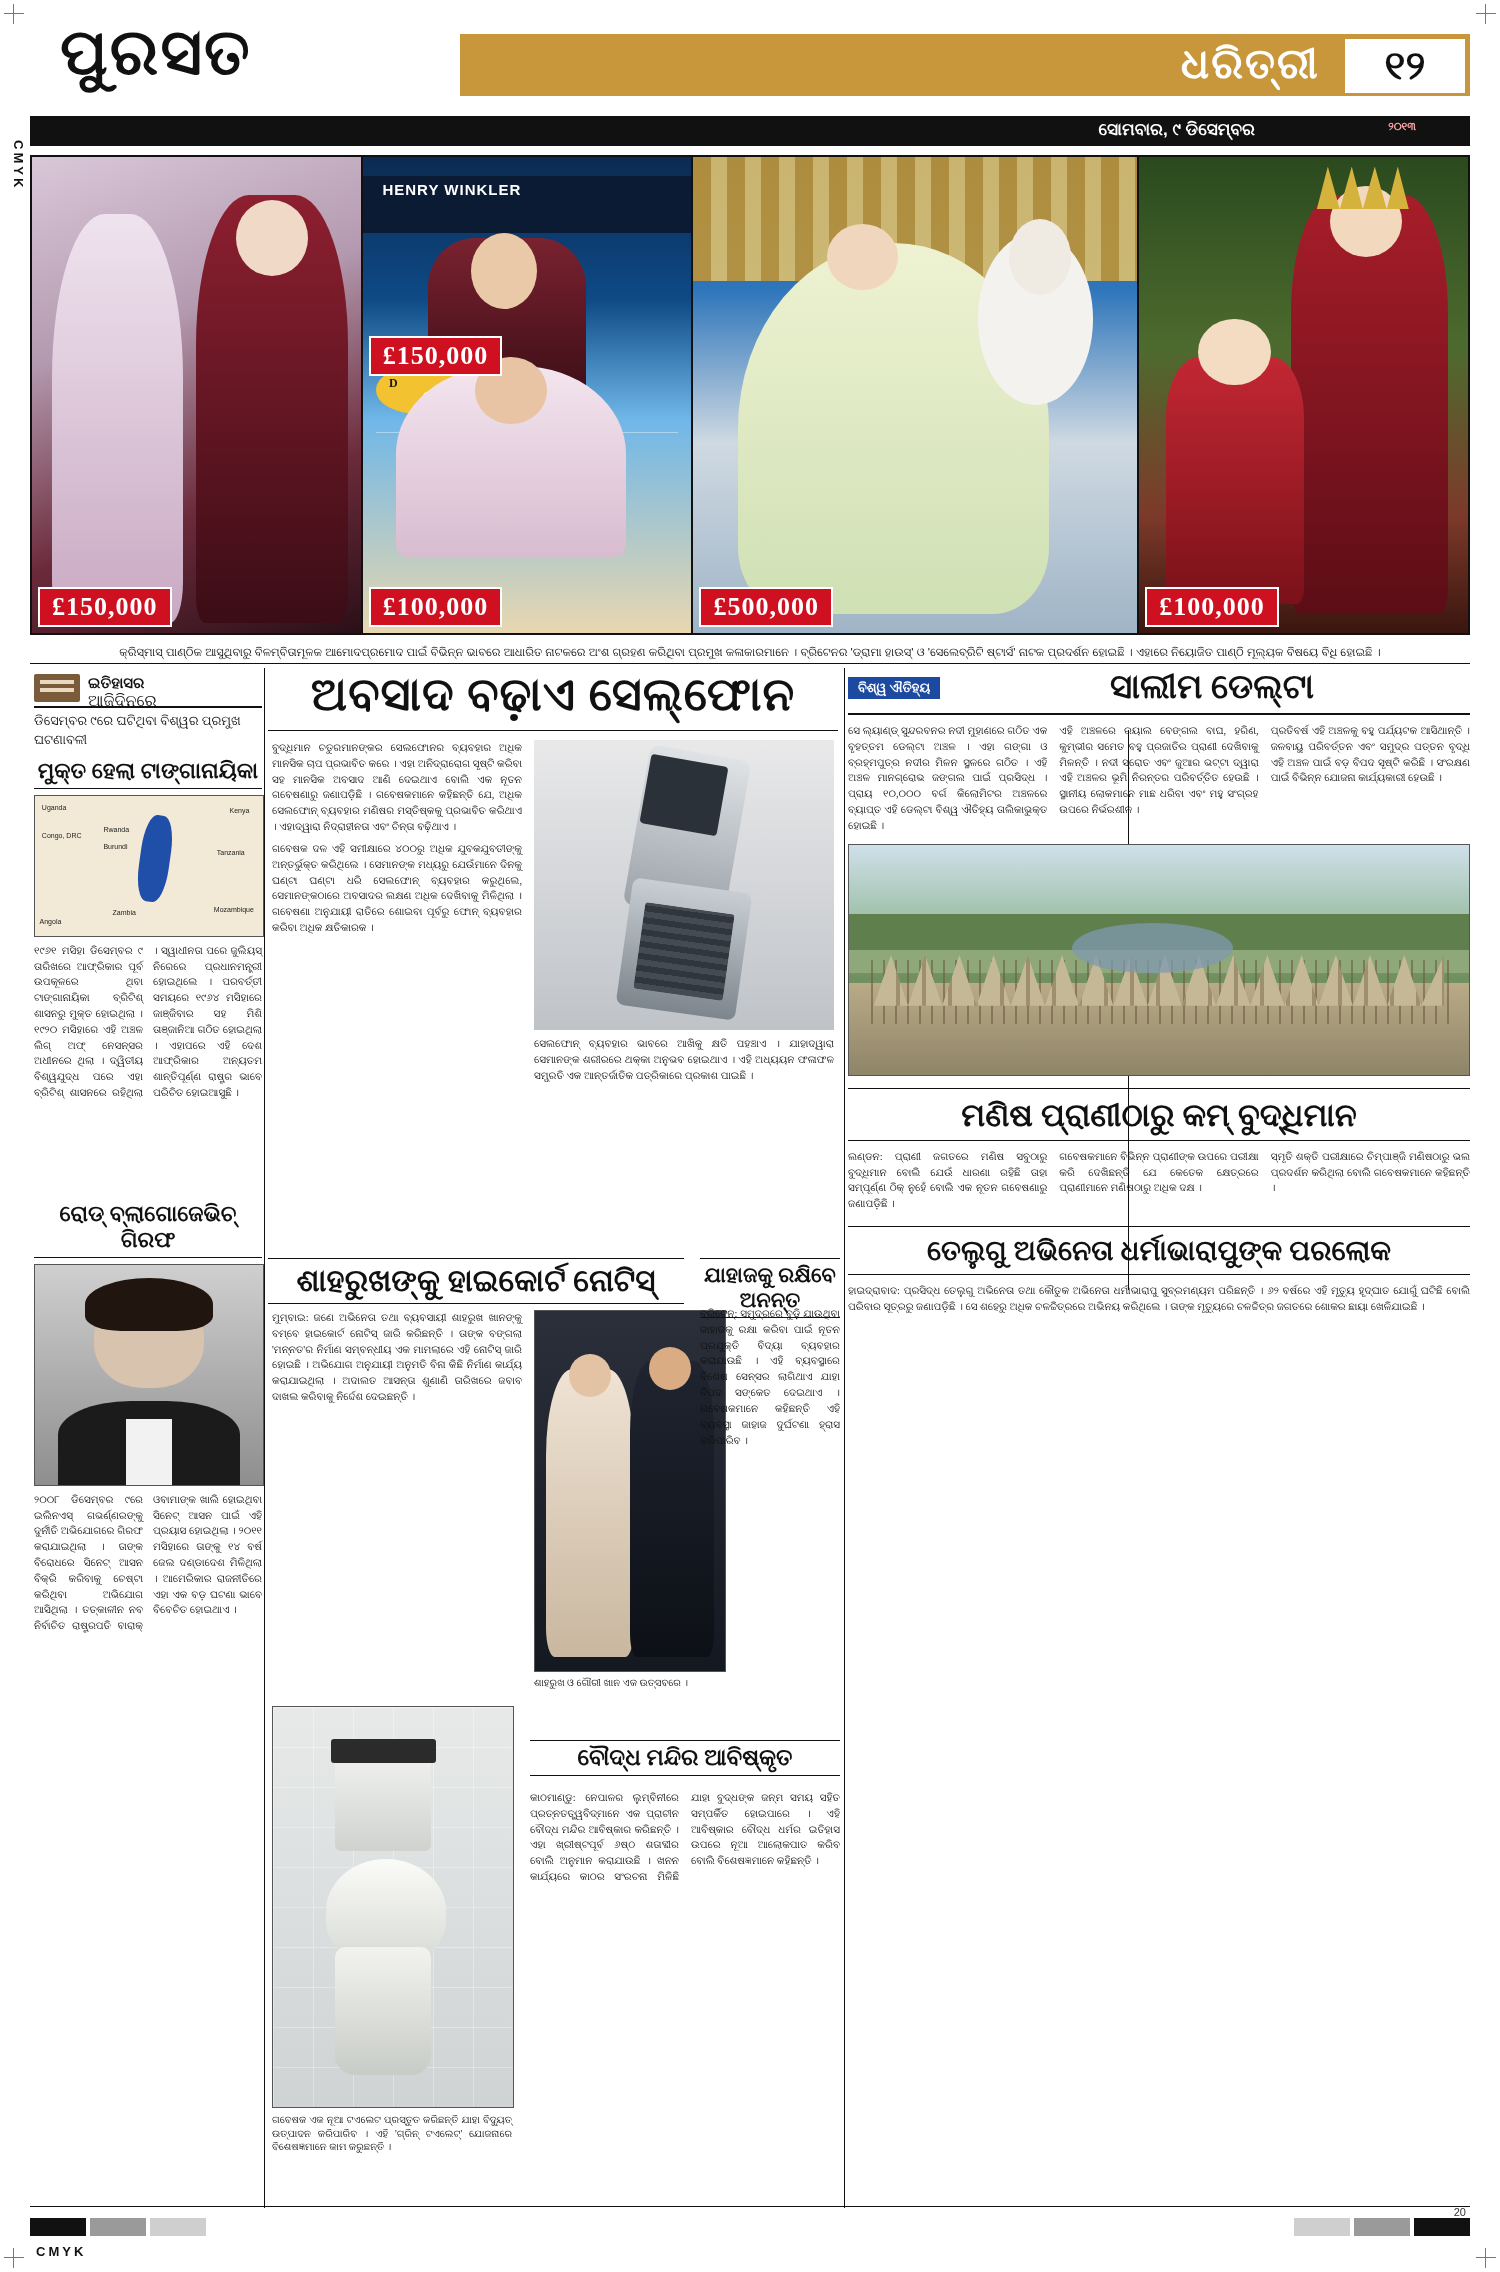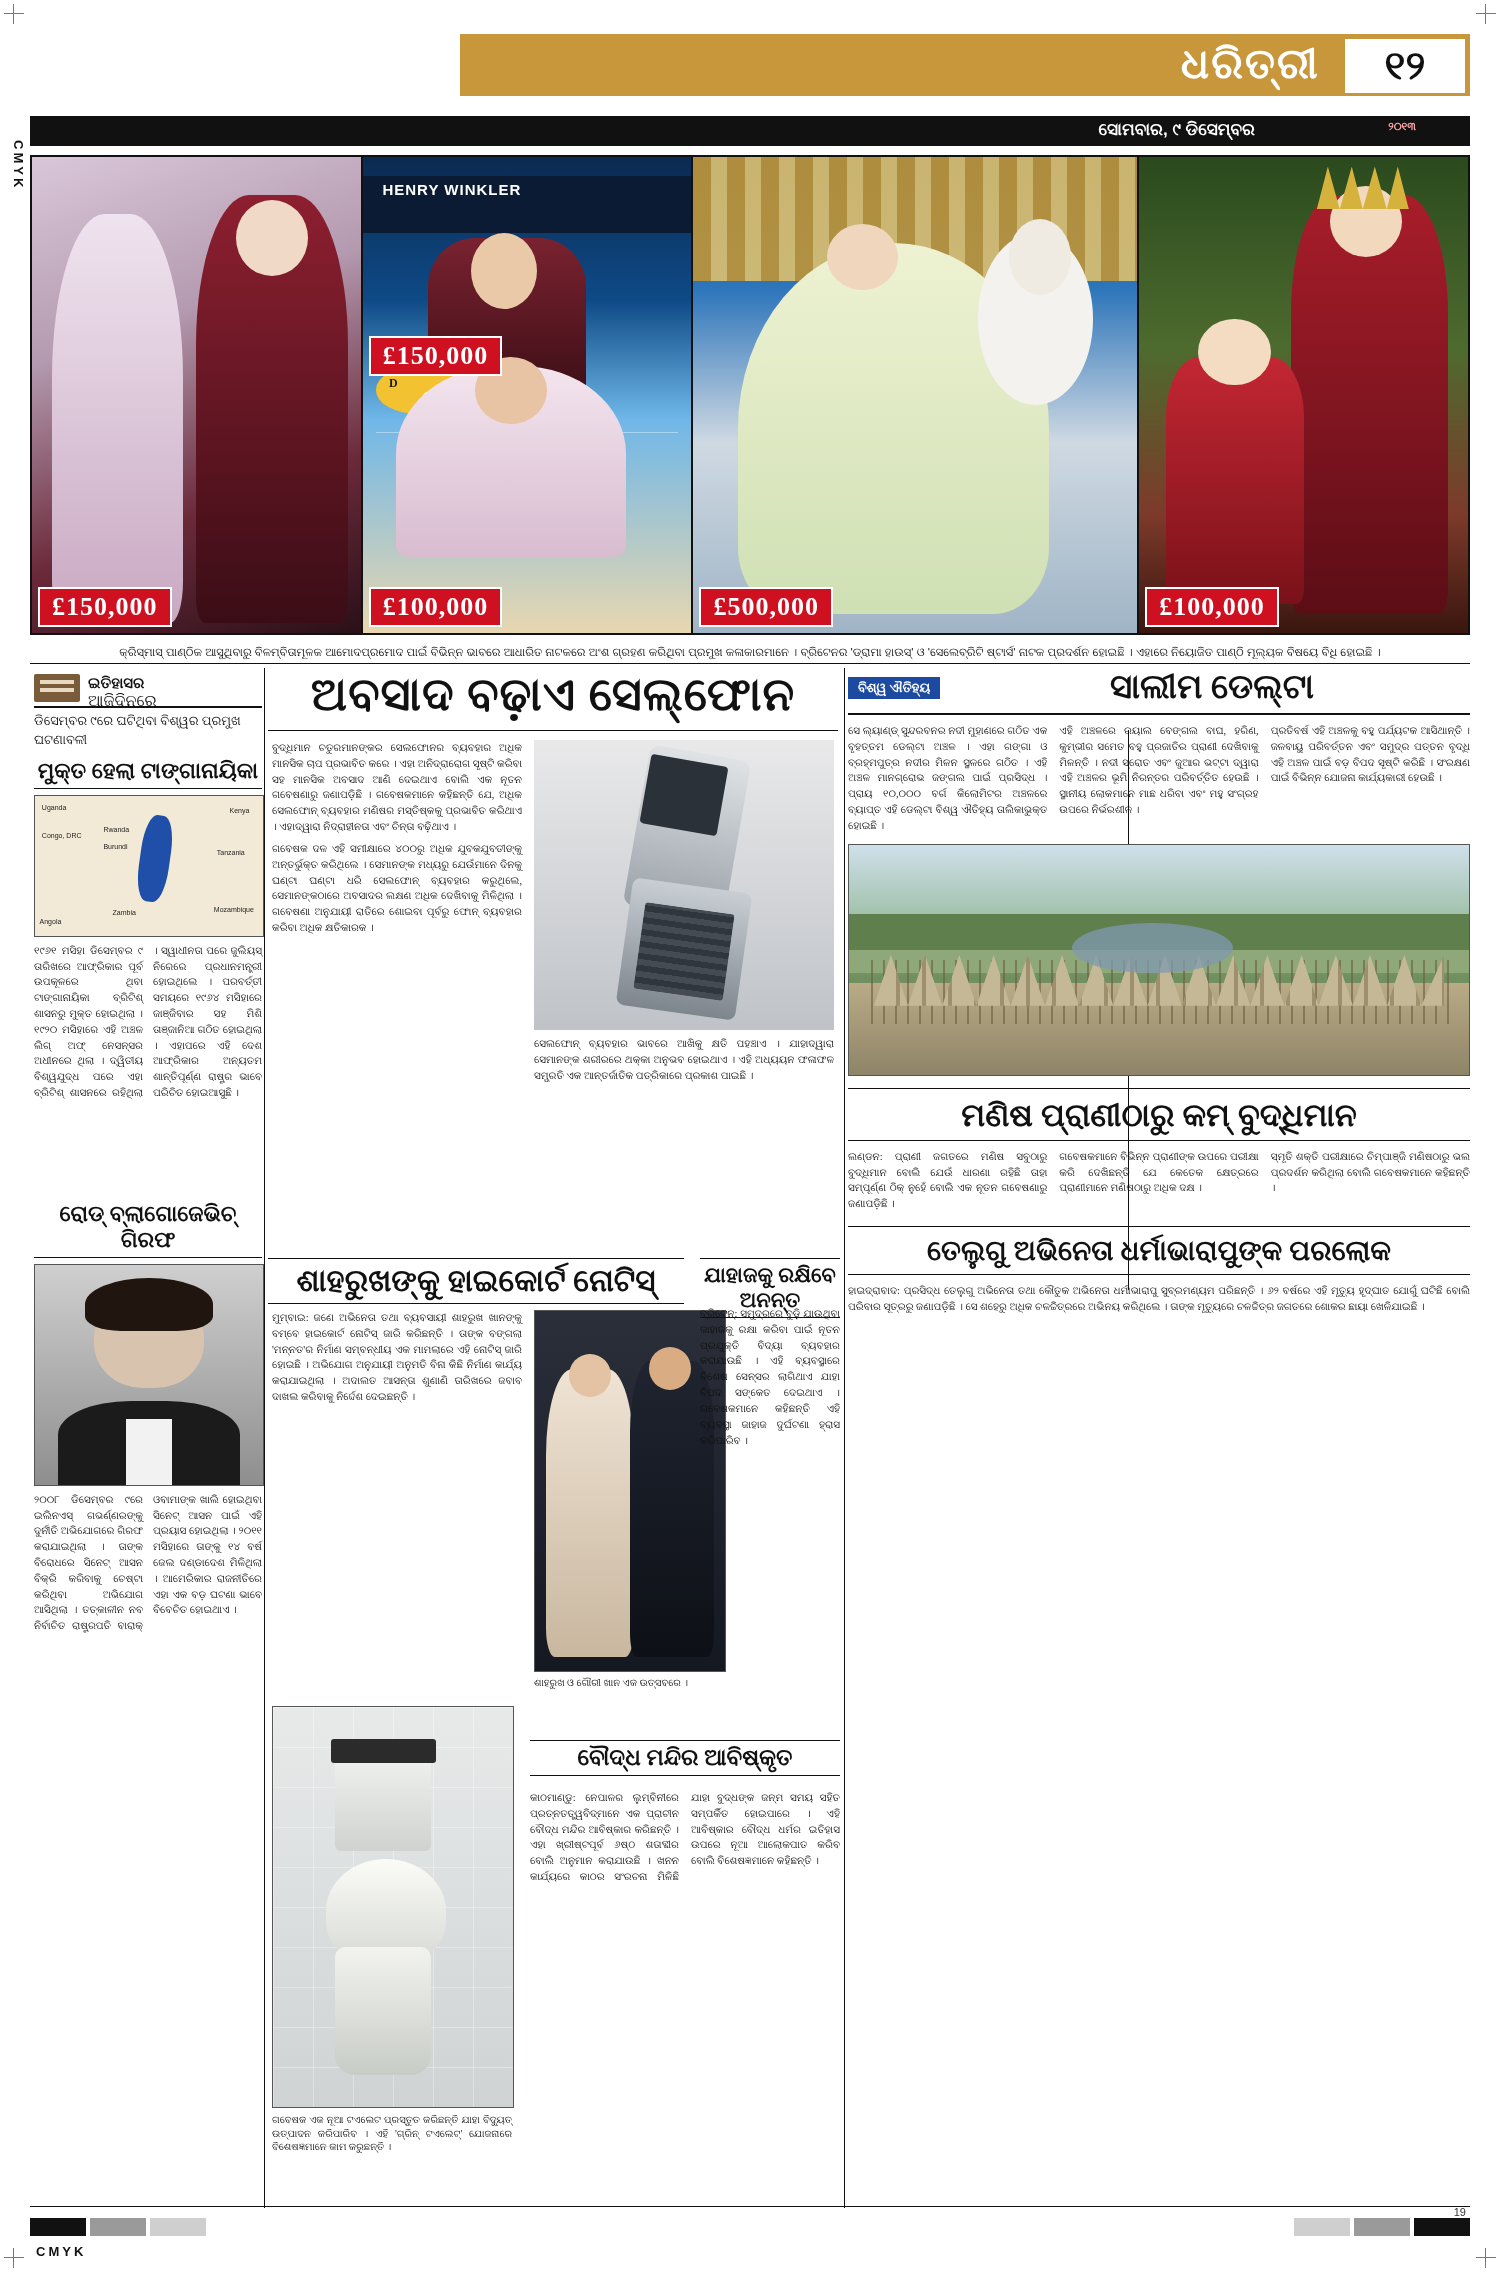--- a/index.html
+++ b/index.html
@@ -131,20 +131,21 @@
 <body>
 
 <div class="page">
 
   <div class="crop-mark" style="left:4px;top:4px;"></div>
   <div class="crop-mark" style="right:4px;top:4px;"></div>
   <div class="crop-mark" style="left:4px;bottom:4px;"></div>
   <div class="crop-mark" style="right:4px;bottom:4px;"></div>
 
   <div class="masthead">
+    <div class="logo">ପୁରସତ</div>
     <div class="goldbar">
       <div class="title">ଧରିତ୍ରୀ</div>
       <div class="pagebox">୧୨</div>
     </div>
   </div>
   <div class="blackbar">
     <div class="dateline">ସୋମବାର, ୯ ଡିସେମ୍ବର</div>
     <div class="year">୨୦୧୩</div>
   </div>
   <div class="cmyk-left">CMYK</div>
@@ -336,15 +337,15 @@
   <div class="rule-h" style="left:30px;top:2206px;width:1440px;background:#111;"></div>
   <div class="footer-bar">
     <div class="sq" style="left:0px;background:#111;"></div>
     <div class="sq" style="left:60px;background:#9a9a9a;"></div>
     <div class="sq" style="left:120px;background:#cfcfcf;"></div>
     <div class="sq" style="right:120px;background:#cfcfcf;"></div>
     <div class="sq" style="right:60px;background:#9a9a9a;"></div>
     <div class="sq" style="right:0px;background:#111;"></div>
   </div>
   <div class="cmyk-bot">CMYK</div>
-  <div class="pgnum">19</div>
+  <div class="pgnum">20</div>
 
 </div>
 
 </body></html>

